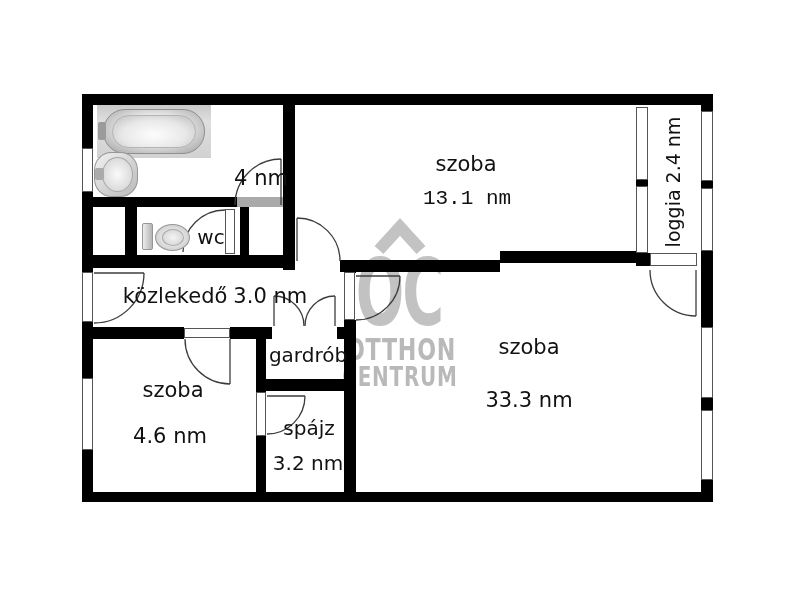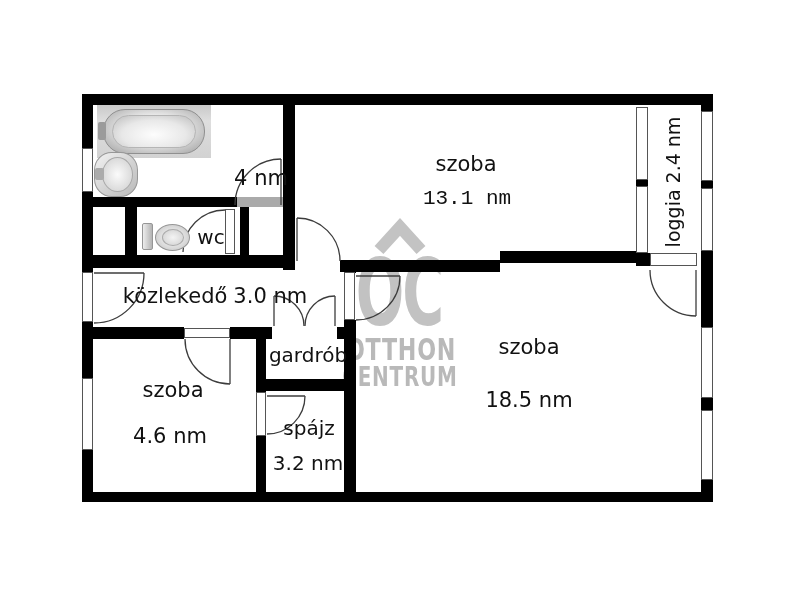--- a/index.html
+++ b/index.html
@@ -141,16 +141,16 @@
   <div class="label lbl-20" style="left:211px;top:237px;">wc</div>
   <div class="label lbl-21" style="left:215px;top:297px;"><span>közlekedő</span><span class="sep"></span><span>3.0 nm</span></div>
   <div class="label lbl-20" style="left:308px;top:355px;">gardrób</div>
   <div class="label lbl-21" style="left:173px;top:391px;">szoba</div>
   <div class="label lbl-21" style="left:170px;top:437px;">4.6 nm</div>
   <div class="label lbl-20" style="left:309px;top:428px;">spájz</div>
   <div class="label lbl-20" style="left:308px;top:463px;">3.2 nm</div>
   <div class="label lbl-21" style="left:466px;top:165px;">szoba</div>
   <div class="label lbl-21" style="left:467px;top:199px;font-family:Liberation Mono, monospace;">13.1 nm</div>
   <div class="label lbl-21" style="left:529px;top:348px;">szoba</div>
-  <div class="label lbl-21" style="left:529px;top:401px;">18.5 nm</div>
+  <div class="label lbl-21" style="left:529px;top:401px;">33.3 nm</div>
   <div class="label lbl-19 vertical" style="left:673px;top:182px;"><span>loggia</span><span class="sep"></span><span>2.4 nm</span></div>
 
 </div>
 
 </body></html>

